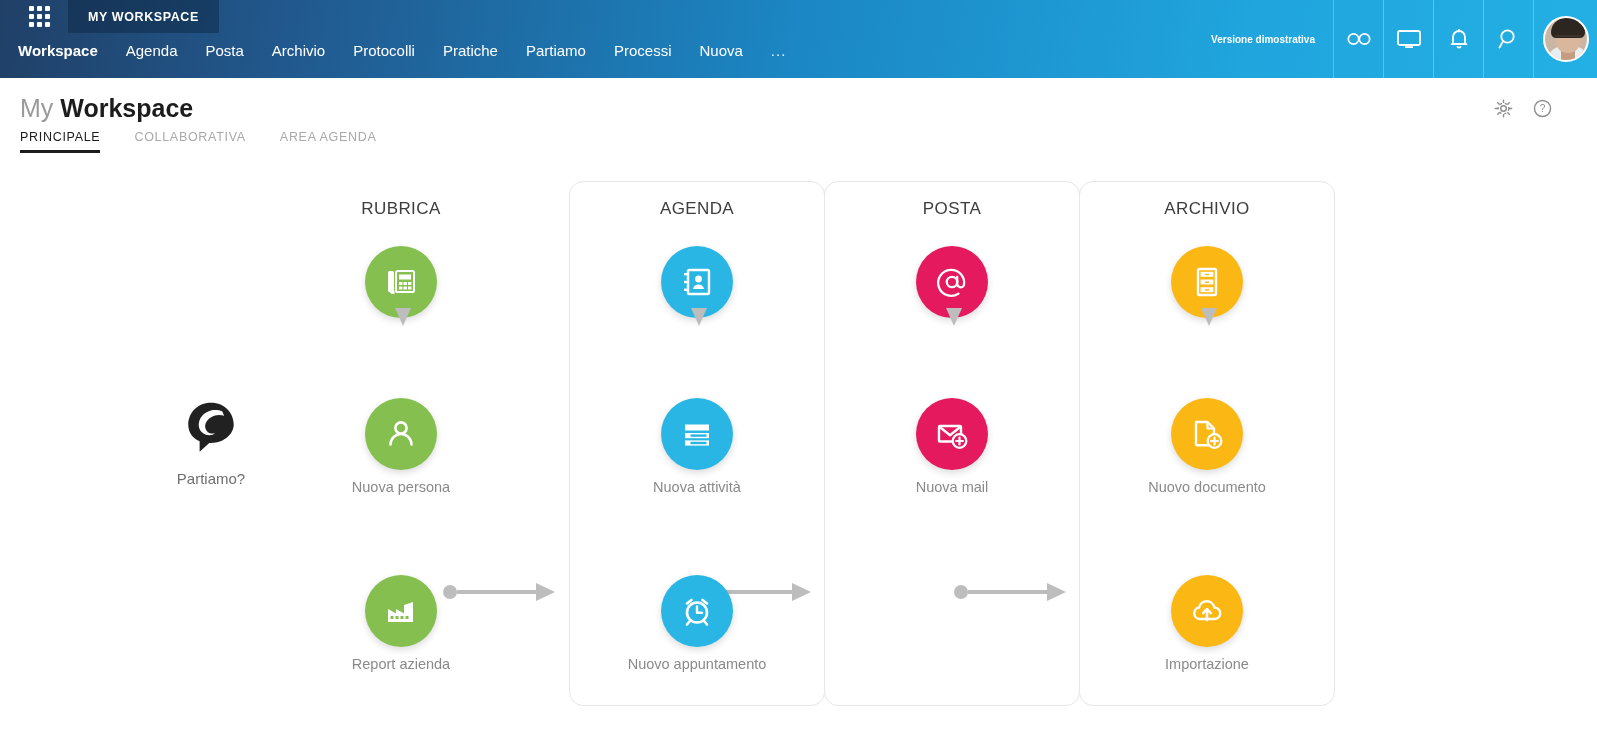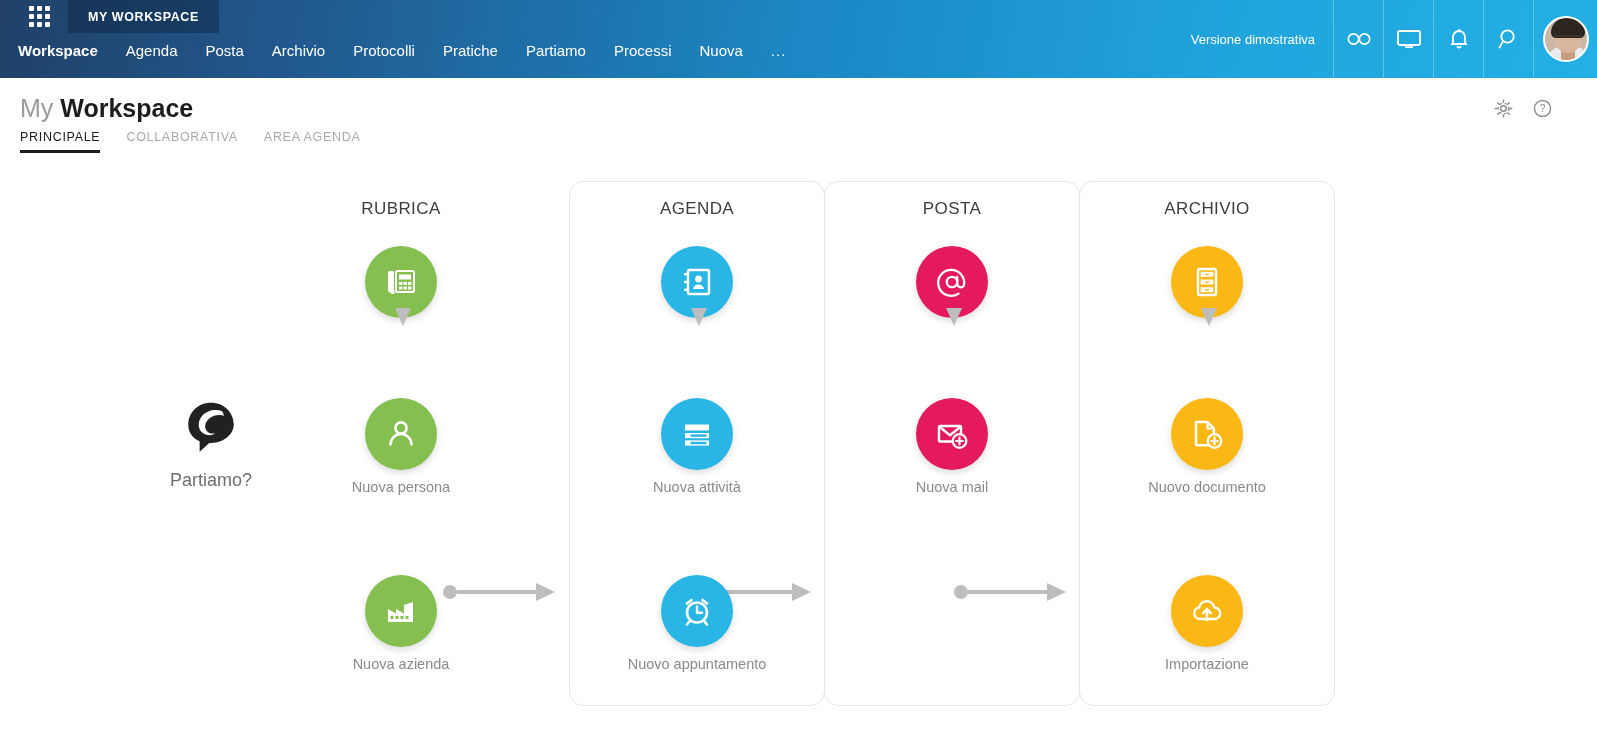--- a/index.html
+++ b/index.html
@@ -56,21 +56,21 @@
   }
   .mainnav .nav-item:first-child { padding-left: 0; font-weight: bold; }
   .mainnav .nav-item.dots { font-size: 15px; opacity: .95; letter-spacing:1px;}
 
   .topright {
     position: absolute; right: 0; top: 0;
     height: 78px;
     display: flex; align-items: center;
   }
   .demo-label {
-    color: #ffffff; font-size: 13px; font-weight: normal;
+    color: #ffffff; font-size: 10px; font-weight: bold;
     padding-right: 18px; white-space: nowrap;
   }
   .tr-icon {
     width: 50px; height: 78px;
     display: flex; align-items: center; justify-content: center;
     border-left: 1px solid rgba(255,255,255,0.28);
     cursor: pointer;
   }
   .tr-icon svg { display:block; }
   .avatar-wrap {
@@ -98,21 +98,21 @@
     background: #ffffff;
   }
   .page-title {
     position: absolute; left: 20px; top: 16px;
     font-size: 25px; color: #9a9a9a; font-weight: normal;
     white-space: nowrap;
   }
   .page-title b { color: #1c1c1c; font-weight: bold; }
   .pagetabs {
     position: absolute; left: 20px; top: 52px;
-    display: flex; align-items: flex-start; gap: 0;
+    display: flex; align-items: flex-start; gap: 8px;
   }
   .pagetab {
     font-size: 12.5px; letter-spacing: .7px;
     color: #a9a9a9; cursor: pointer;
     padding: 0 0 6px 0; margin-right: 26px;
     border-bottom: 3px solid transparent;
     white-space: nowrap;
   }
   .pagetab.active { color: #1c1c1c; border-bottom-color: #1c1c1c; }
 
@@ -218,21 +218,21 @@
     border-bottom: 9px solid transparent;
     border-left: 19px solid #bdbdbd;
   }
   #hconn-1 { left: 443px; width: 112px; }
   #hconn-2 { left: 699px; width: 112px; }
   #hconn-3 { left: 954px; width: 112px; }
 
   
   .startblock { position: absolute; left: 138px; top: 236px; width: 146px; text-align: center; }
   .startblock .logo { display:flex; align-items:center; justify-content:center; height: 68px; }
-  .startblock .lbl { margin-top: 8px; font-size: 18px; color: #6f6f6f; }
+  .startblock .lbl { margin-top: 8px; font-size: 15px; color: #6f6f6f; }
 </style>
 </head>
 <body>
 
 <div class="topbar">
 
   <div class="grid-launcher">
     <span class="g">
         <i></i>
         <i></i>
@@ -415,21 +415,21 @@
       <span>
         <svg width="34" height="34" viewBox="0 0 34 34">
           <path d="M4 28 V15 L12 19.5 V15 L20 19.5 V11 L29 8 V28 Z" fill="#ffffff"></path>
           <rect x="6.5" y="22" width="3" height="3" fill="#84bf4f"></rect>
           <rect x="11.5" y="22" width="3" height="3" fill="#84bf4f"></rect>
           <rect x="16.5" y="22" width="3" height="3" fill="#84bf4f"></rect>
           <rect x="21.5" y="22" width="3" height="3" fill="#84bf4f"></rect>
         </svg>
       </span>
     </div>
-    <div class="node-label l3">Nuova azienda</div>
+    <div class="node-label l3">Report azienda</div>
   </div>
 
   <div class="col" id="col-agenda">
     <div class="col-title">AGENDA</div>
 
     <div class="node r1" style="background:#29b6e5">
       <span>
         <svg width="34" height="34" viewBox="0 0 34 34">
           <rect x="8" y="5" width="21" height="24" rx="1.4" fill="none" stroke="#ffffff" stroke-width="2.4"></rect>
           <circle cx="18.5" cy="14" r="3.4" fill="#ffffff"></circle>

